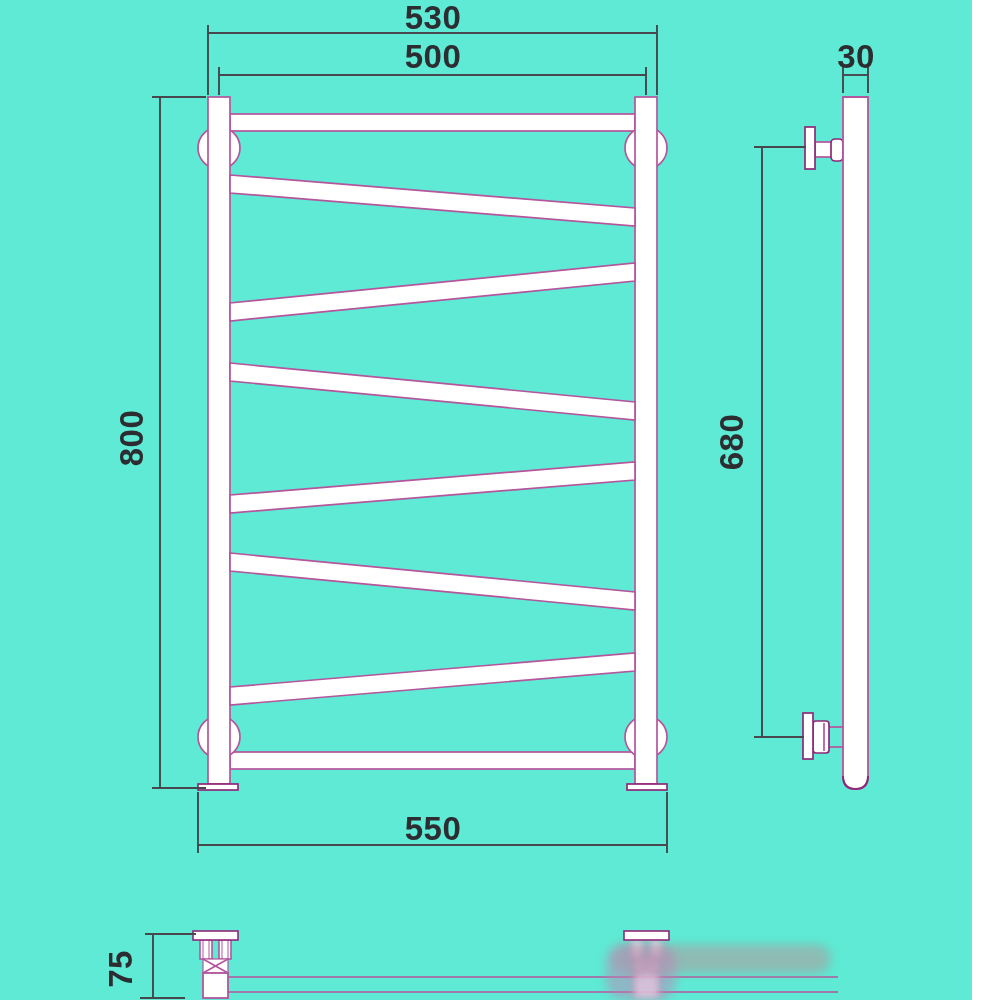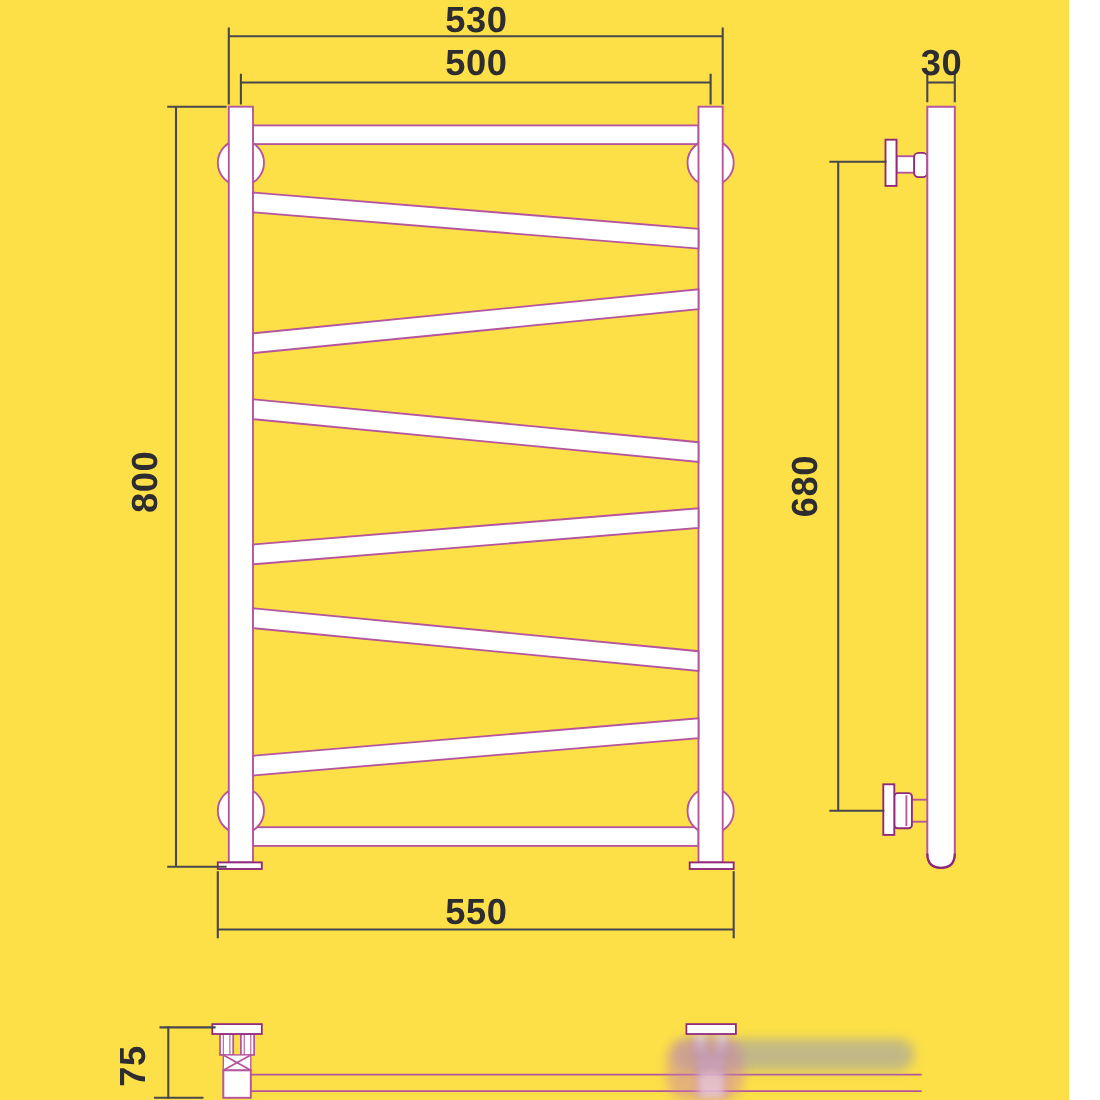--- a/index.html
+++ b/index.html
@@ -8,21 +8,21 @@
     width: 1000px;
     height: 1000px;
     background: #ffffff;
     overflow: hidden;
     font-family: "Liberation Sans", sans-serif;
   }
   .canvas-wrap {
     position: relative;
     width: 972px;
     height: 1000px;
-    background: #fde047;
+    background: #5eead4;
   }
   svg { display: block; }
   .dim-text {
     font-family: "Liberation Sans", sans-serif;
     font-size: 33px;
     font-weight: bold;
     fill: #2c2c31;
     letter-spacing: 0.5px;
   }
 </style>

